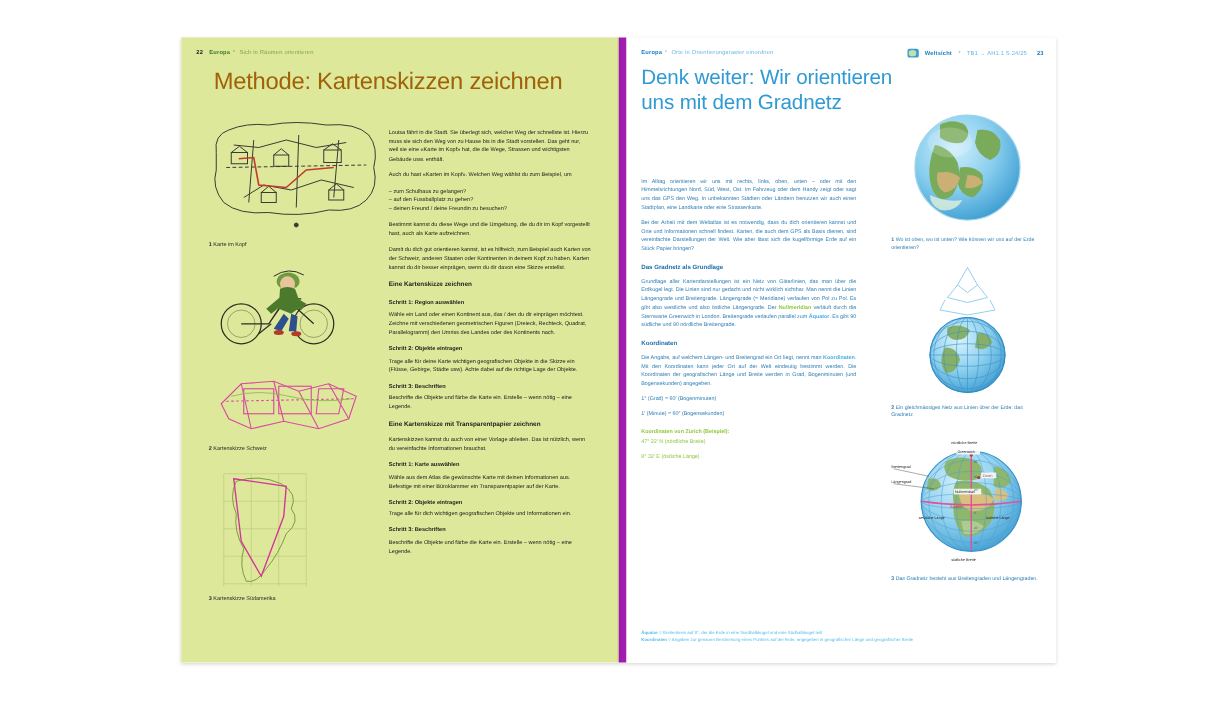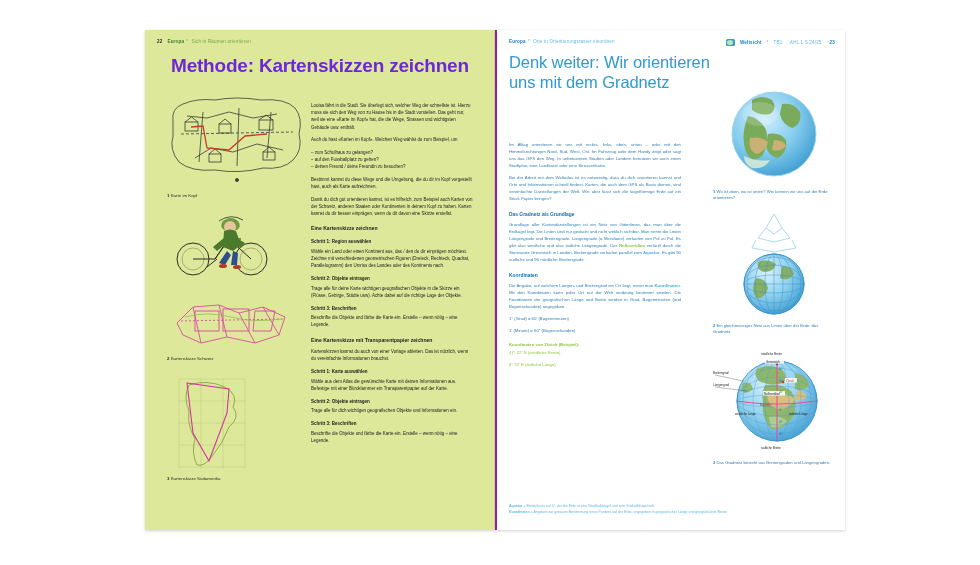--- a/index.html
+++ b/index.html
@@ -20,36 +20,36 @@
   .page-left {
     width: 350px; height: 500px;
     background: #dde89a;
     position: relative;
     padding: 0;
   }
   .page-right {
     width: 350px; height: 500px;
     background: #ffffff;
     position: relative;
-    border-left: 2px solid #a21caf;
+    border-left: 6px solid #a21caf;
     padding-left: 24px;
   }
   .running-head {
     position: absolute; top: 9px;
     font-size: 4.6px; letter-spacing: .15px;
     white-space: nowrap;
   }
   .rh-left { left: 12px; }
   .rh-num { font-weight: bold; color: #2c2c2c; }
   .rh-topic { font-weight: bold; color: #3d7a2f; margin-left: 5px; }
   .rh-sub { color: #7aa44f; margin-left: 2px; }
 
   .page-title-left {
     position: absolute; left: 26px; top: 25px;
-    font-size: 19px; color: #6d28d9; font-weight: 700;
+    font-size: 19px; color: #a16207; font-weight: 400;
     letter-spacing: -0.2px;
   }
 
   
   .fig-col {
     position: absolute; left: 22px; top: 62px;
     width: 140px;
   }
   .fig { margin-bottom: 8px; }
   .fig-cap {

